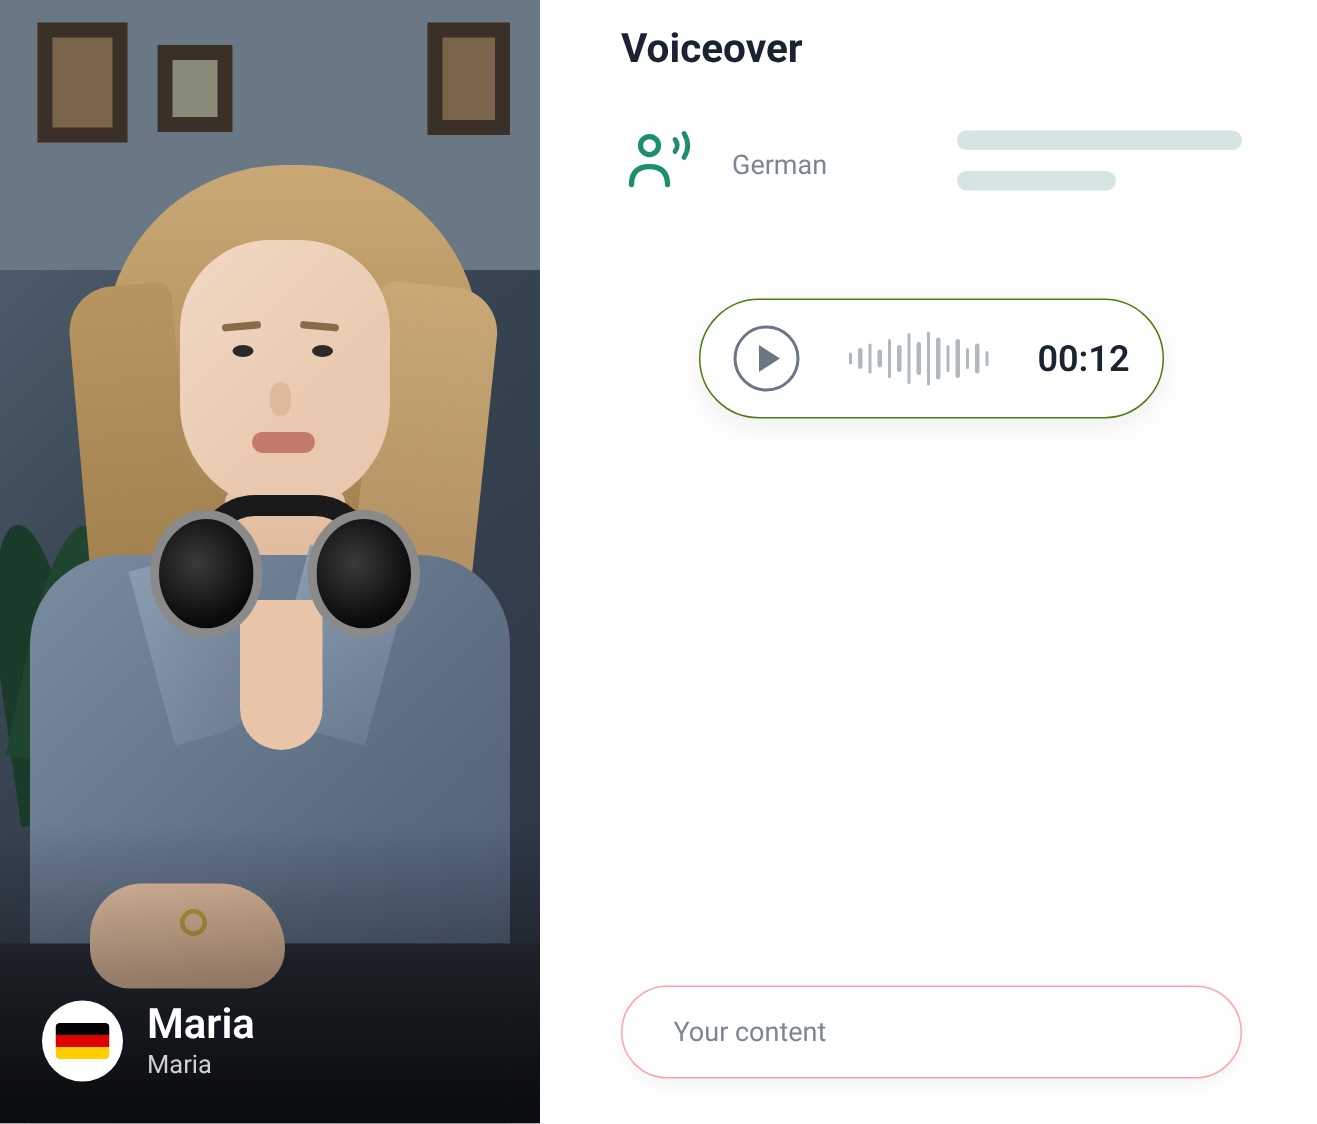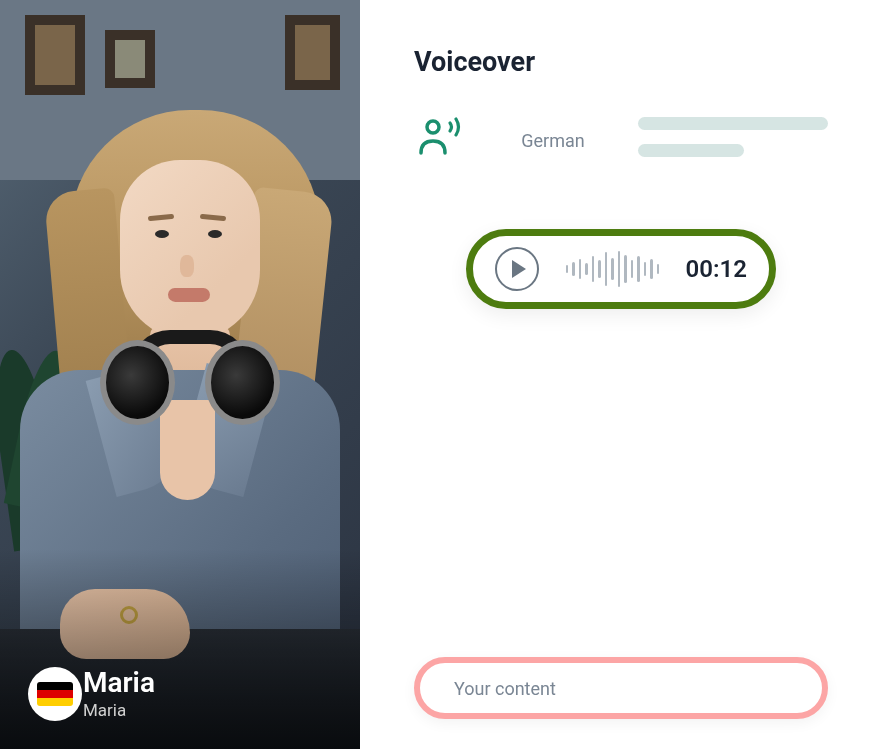--- a/index.html
+++ b/index.html
@@ -285,21 +285,21 @@
       right: 0;
       height: 200px;
       background: linear-gradient(180deg, transparent 0%, rgba(0,0,0,0.65) 100%);
     }
     .voice-info {
       position: absolute;
       bottom: 28px;
       left: 28px;
       display: flex;
       align-items: center;
-      gap: 1px;
+      gap: 16px;
       z-index: 10;
     }
     .flag-circle {
       width: 54px;
       height: 54px;
       background: #fff;
       border-radius: 50%;
       display: flex;
       align-items: center;
       justify-content: center;
@@ -316,21 +316,21 @@
     .flag-de div { flex: 1; }
     .flag-black { background: #000; }
     .flag-red { background: #dd0000; }
     .flag-gold { background: #ffce00; }
     .voice-text { color: #fff; }
     .voice-name { font-size: 28px; font-weight: 600; line-height: 1.1; }
     .voice-gender { font-size: 17px; color: #d0d0d0; margin-top: 2px; }
 
     .right-panel {
       flex: 1;
-      padding: 46px 50px 30px 54px;
+      padding: 16px 50px 30px 54px;
       display: flex;
       flex-direction: column;
     }
     .panel-title {
       font-size: 27px;
       font-weight: 700;
       color: #1a2332;
       margin-bottom: 32px;
     }
     .settings-list {
@@ -358,21 +358,20 @@
     .setting-label {
       font-size: 21px;
       font-weight: 600;
       color: #1a2332;
       line-height: 1.2;
     }
     .setting-value {
       font-size: 18px;
       color: #7a8694;
       margin-top: 6px;
-      text-align: center;
     }
     .setting-skeleton {
       flex: 1;
       display: flex;
       flex-direction: column;
       gap: 14px;
     }
     .skeleton-bar {
       height: 13px;
       background: #d6e5e3;
@@ -381,21 +380,21 @@
     .skeleton-long { width: 100%; }
     .skeleton-short { width: 56%; }
     .skeleton-shorter { width: 48%; }
 
     .player {
       margin-top: 65px;
       align-self: center;
       width: 310px;
       height: 80px;
       background: #fff;
-      border: 7px solid #4d7c0f;
+      border: 1px solid #4d7c0f;
       border-radius: 40px;
       box-shadow: 0 6px 20px rgba(0,0,0,0.07);
       display: flex;
       align-items: center;
       padding: 0 22px;
       gap: 18px;
     }
     .play-button {
       width: 44px;
       height: 44px;
@@ -436,21 +435,21 @@
     }
 
     .content-input-wrap {
       margin-top: auto;
       padding-top: 50px;
     }
     .content-input {
       width: 100%;
       height: 62px;
       background: #fff;
-      border: 6px solid #fca5a5;
+      border: 1px solid #fca5a5;
       border-radius: 32px;
       box-shadow: 0 4px 14px rgba(0,0,0,0.05);
       display: flex;
       align-items: center;
       padding: 0 34px;
       font-size: 18px;
       color: #7a8694;
     }
   </style>
 </head>

